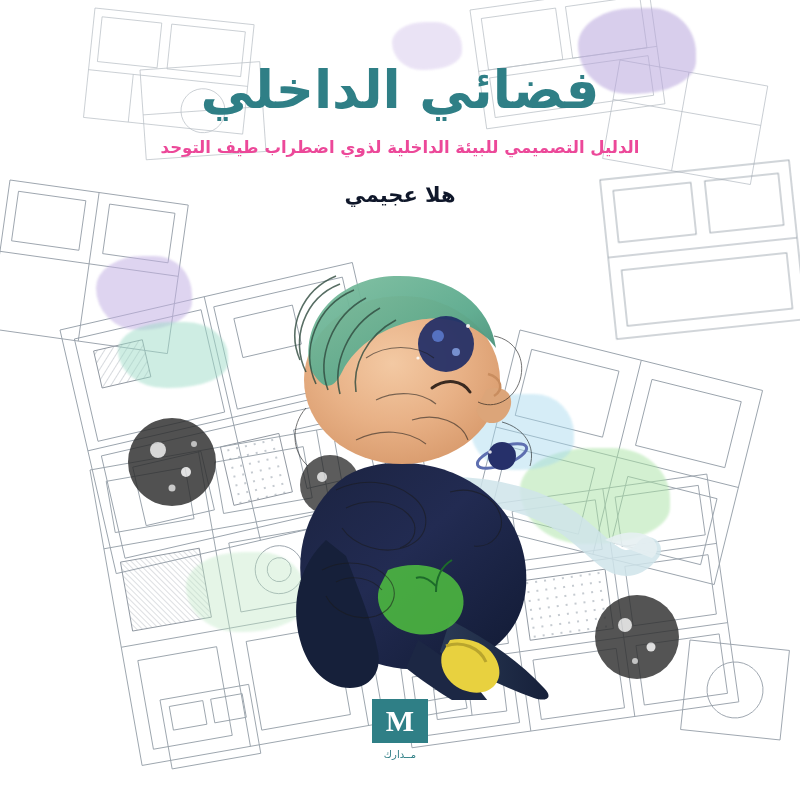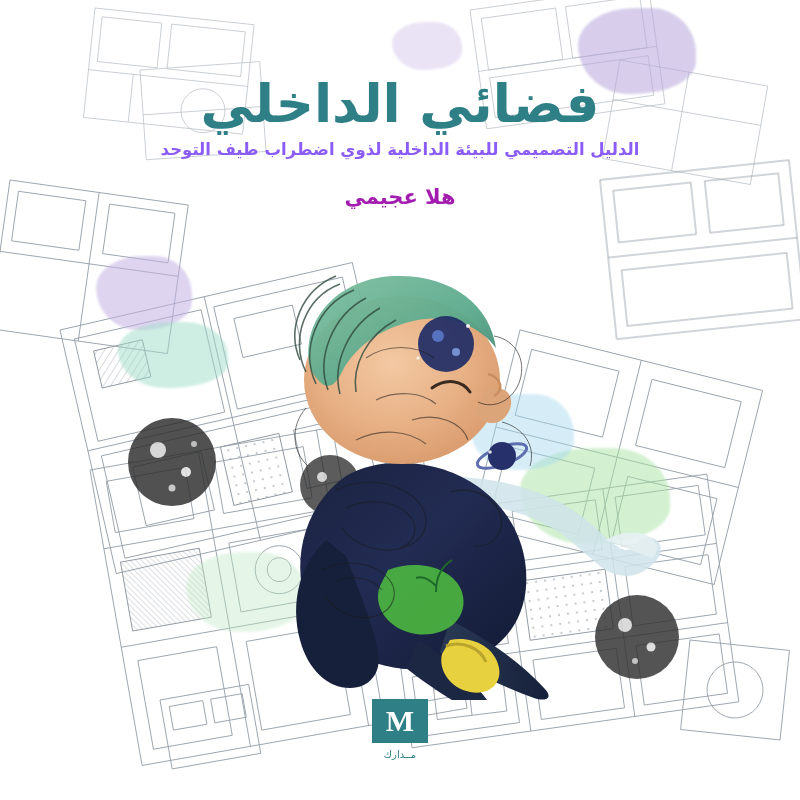--- a/index.html
+++ b/index.html
@@ -41,49 +41,49 @@
     position: absolute;
     border-radius: 50% 40% 55% 45% / 45% 55% 40% 60%;
     filter: blur(1px);
     opacity: 0.55;
     pointer-events: none;
   }
 
   
   .title-block {
     position: absolute;
-    top: 76px;
+    top: 62px;
     left: 0;
     right: 0;
     text-align: center;
     z-index: 30;
   }
   .main-title {
     font-family: "DejaVu Sans", sans-serif;
     font-size: 53px;
     font-weight: bold;
     color: #2f7f86;
     letter-spacing: 0px;
     line-height: 1.05;
     direction: rtl;
   }
   .subtitle {
-    margin-top: 8px;
+    margin-top: 20px;
     font-family: "DejaVu Sans", sans-serif;
     font-size: 16.5px;
     font-weight: bold;
-    color: #8b5cf6;
+    color: #ec4899;
     direction: rtl;
   }
   .author {
     margin-top: 26px;
     font-family: "DejaVu Sans", sans-serif;
     font-size: 21px;
     font-weight: bold;
-    color: #a21caf;
+    color: #0f172a;
     direction: rtl;
   }
 
   
   .illustration {
     position: absolute;
     left: 150px;
     top: 240px;
     width: 520px;
     height: 460px;

